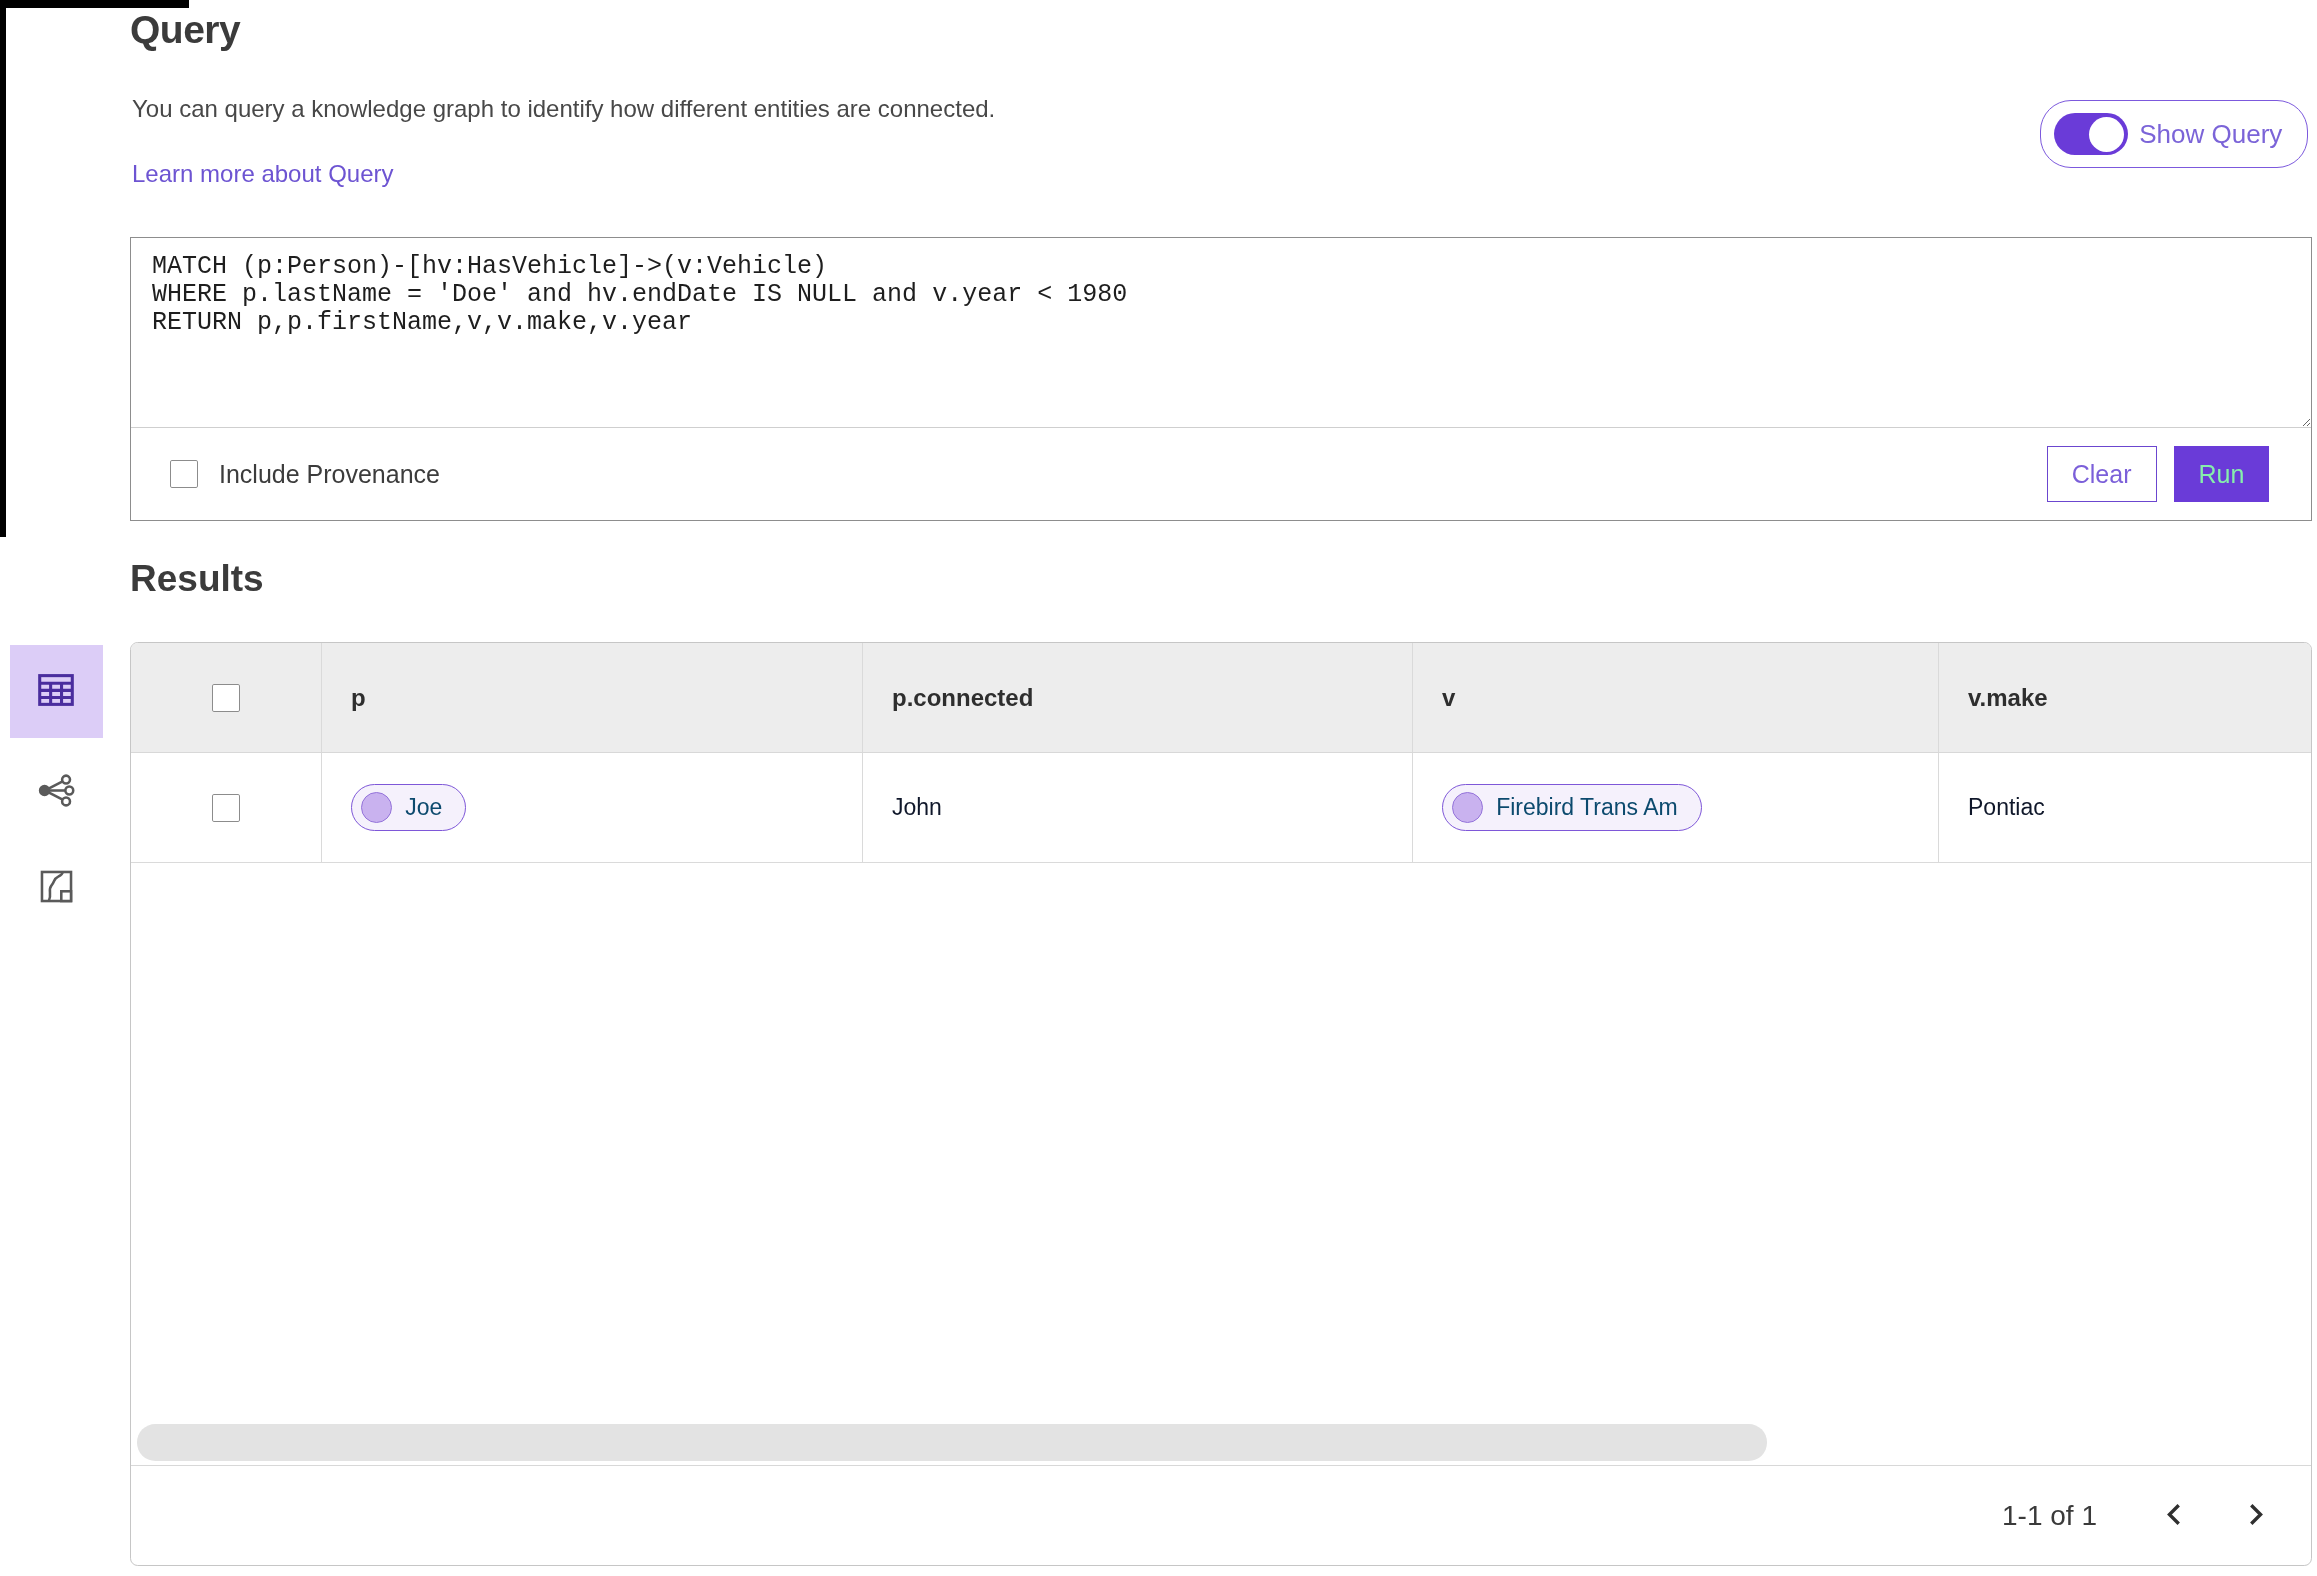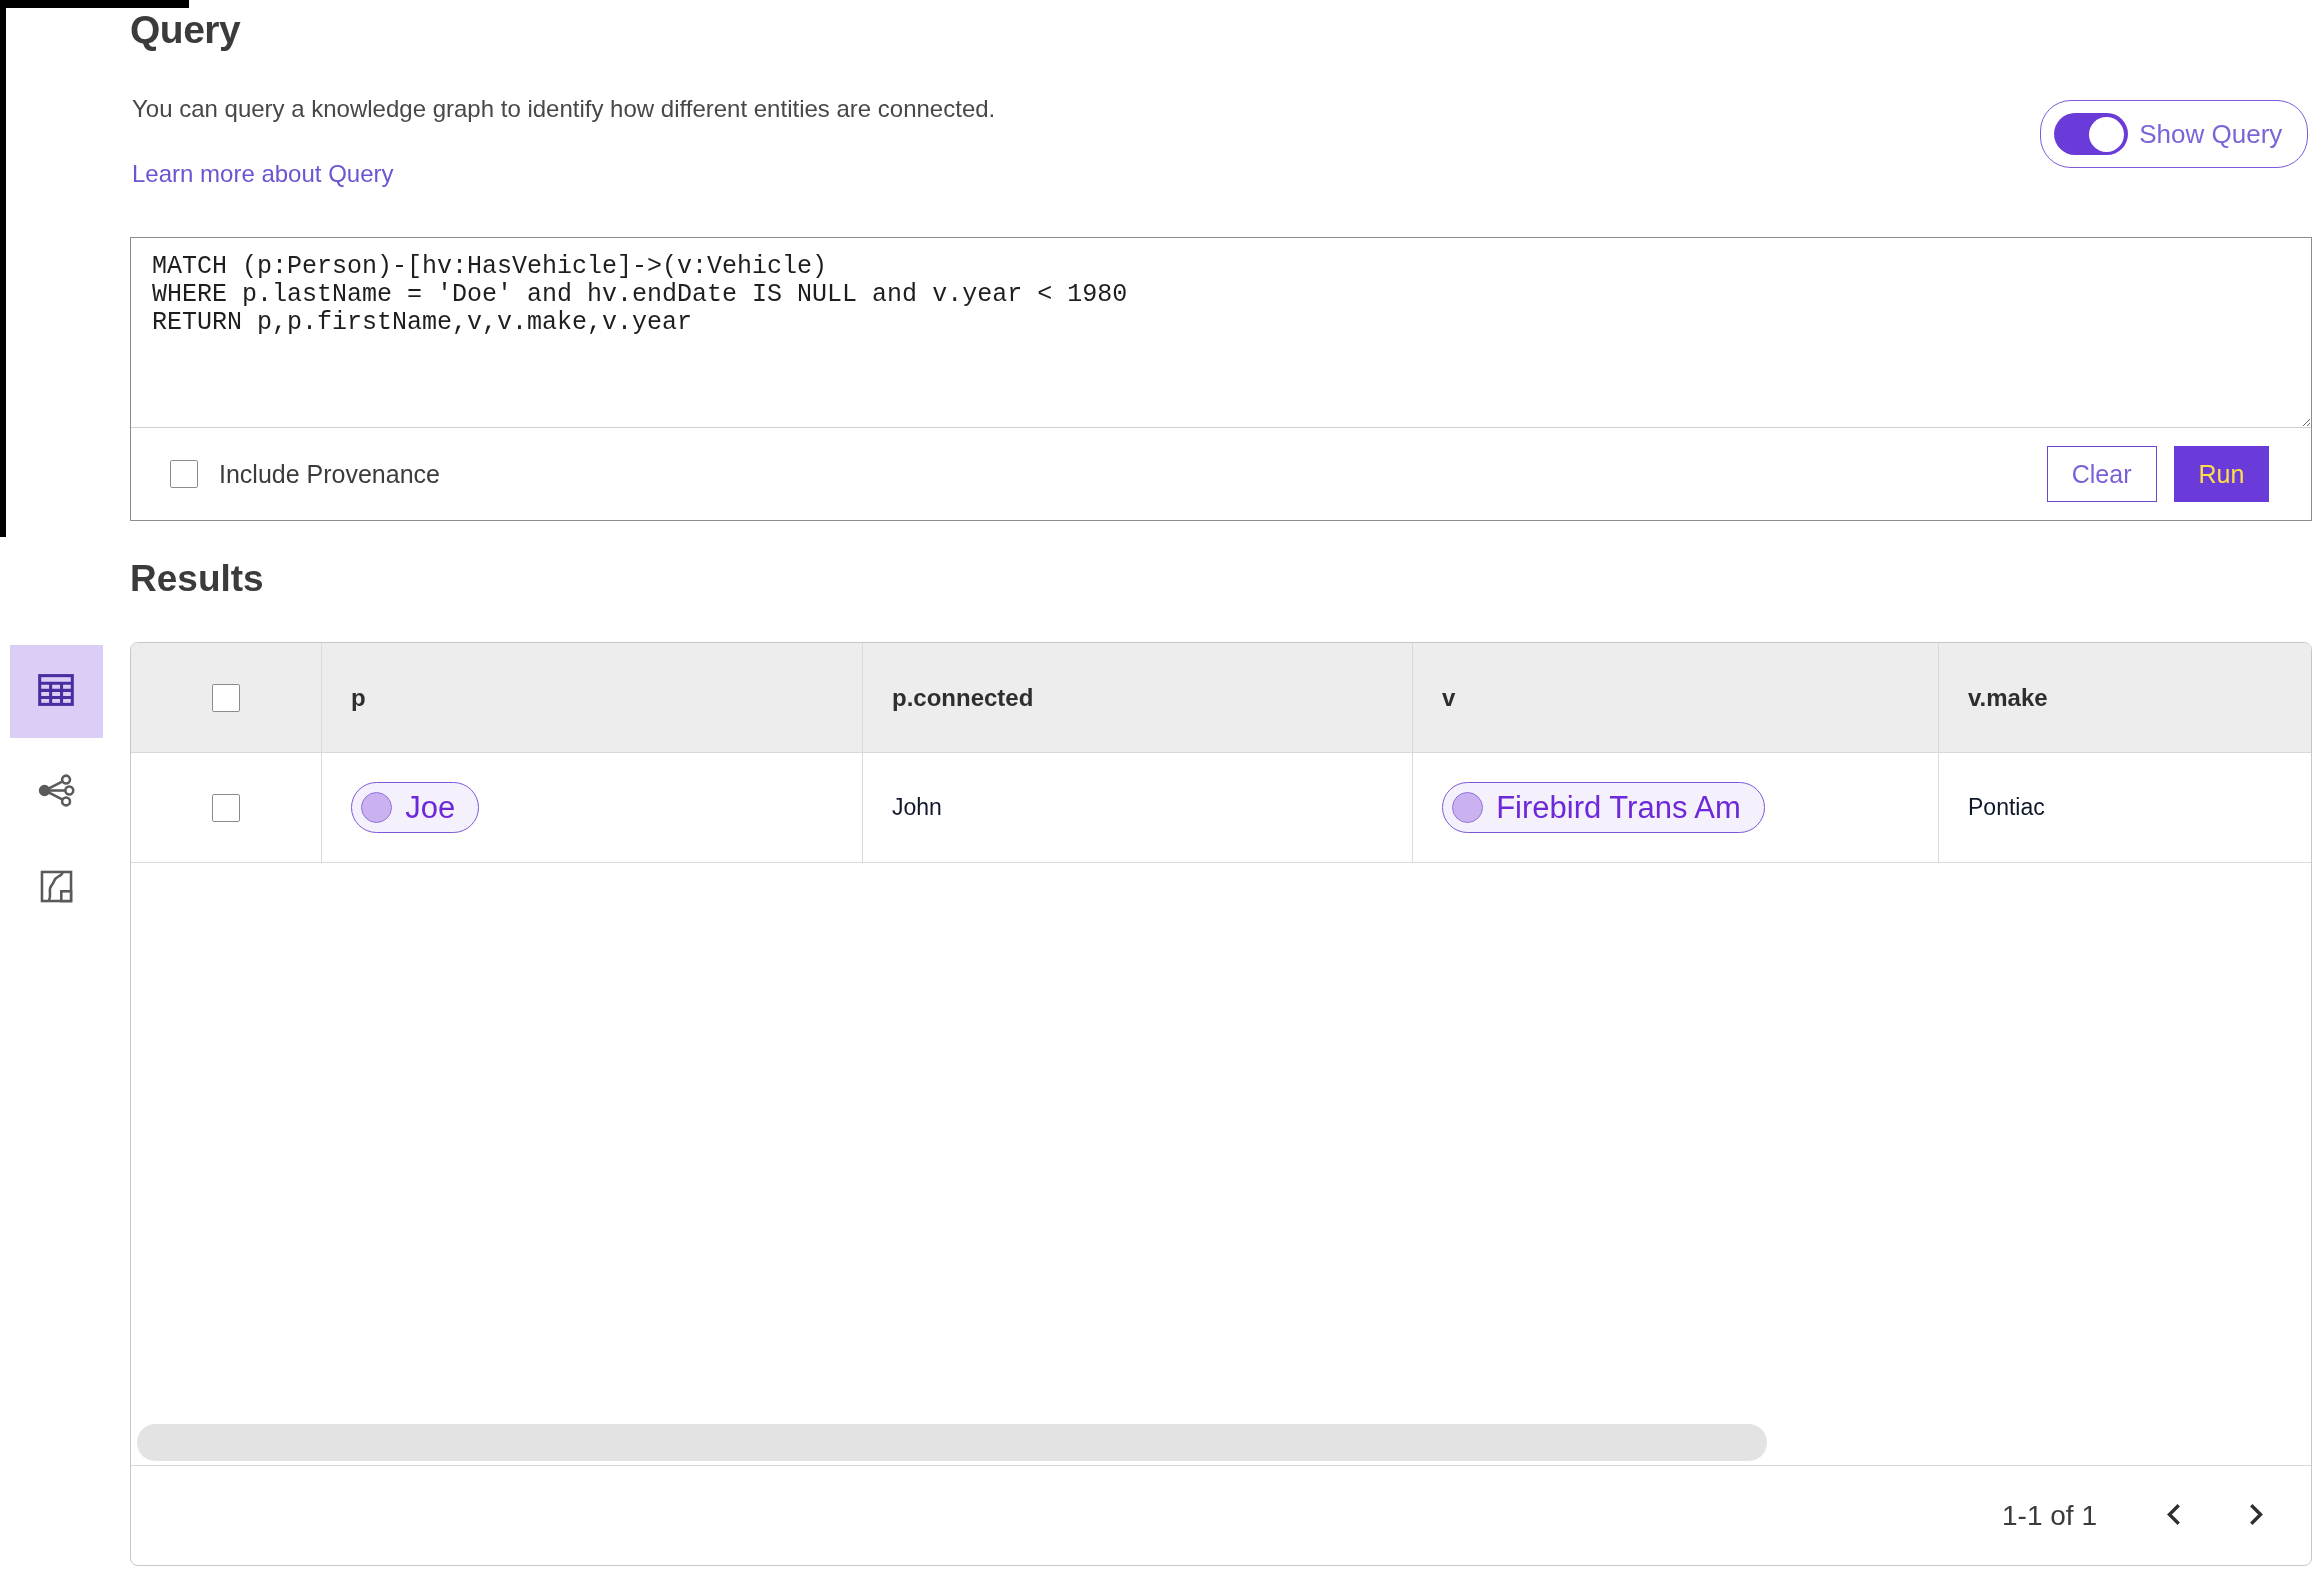--- a/index.html
+++ b/index.html
@@ -68,21 +68,21 @@
     cursor: pointer; flex-shrink: 0;
   }
   .provenance-label { font-size: 25px; color: #3c3c3c; margin-left: 21px; }
   .btn-clear {
     margin-left: auto; width: 110px; height: 56px;
     background: #ffffff; border: 1.9px solid #6b46cf; color: #7b5fd9;
     font-family: "Liberation Sans", sans-serif; font-size: 25px; cursor: pointer;
   }
   .btn-run {
     margin-left: 17.4px; width: 95px; height: 56px;
-    background: #6a3bd8; border: none; color: #fde047;
+    background: #6a3bd8; border: none; color: #86efac;
     font-family: "Liberation Sans", sans-serif; font-size: 25px; cursor: pointer;
   }
 
   .results-heading {
     position: absolute; left: 130px; top: 558px;
     font-size: 37px; font-weight: 700; color: #3b3b3b;
   }
 
   
   .view-switcher {
@@ -121,21 +121,21 @@
 
   .entity-chip {
     display: inline-flex; align-items: center; gap: 13.5px;
     border: 1.9px solid #7e57d8; border-radius: 29px; background: #f5f1fc;
     padding: 6.8px 23px 6.8px 8.7px; cursor: pointer;
   }
   .entity-chip .node-dot {
     width: 31px; height: 31px; border-radius: 50%;
     background: #c9b2ef; border: 1.9px solid #9473da;
   }
-  .entity-chip .chip-label { font-size: 31px; color: #6d28d9; }
+  .entity-chip .chip-label { font-size: 23px; color: #0c4a6e; }
 
   .tbody-space { flex: 1; position: relative; }
   .hscroll-thumb {
     position: absolute; left: 5.8px; bottom: 3.9px;
     width: 1630px; height: 37px; background: #e3e3e3; border-radius: 18.3px;
     cursor: grab;
   }
   .tfoot {
     height: 100px; border-top: 1px solid #d8d8d8; flex-shrink: 0;
     display: flex; align-items: center; justify-content: flex-end;

